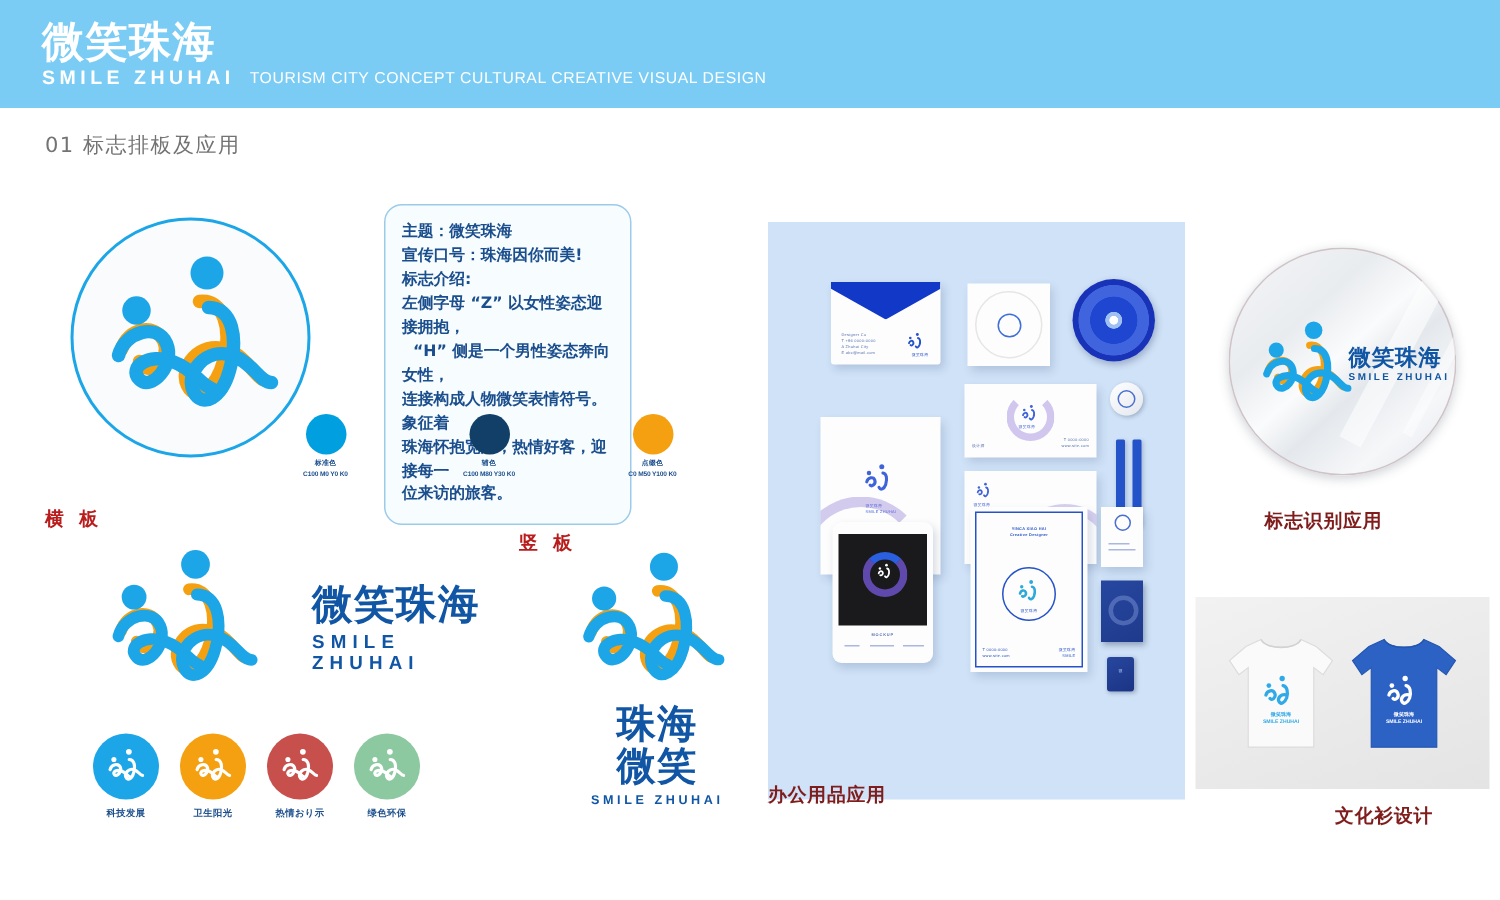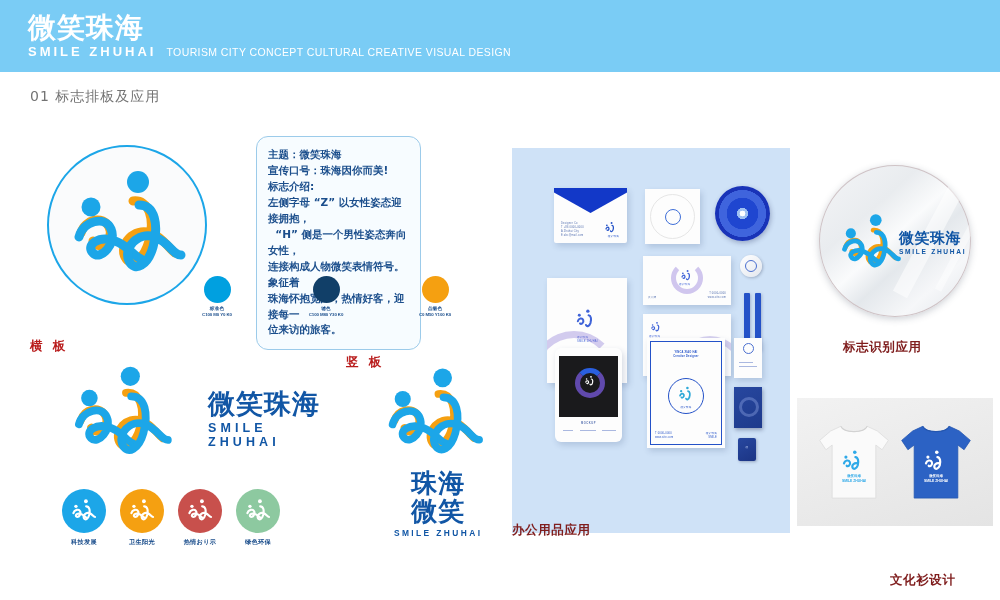--- a/index.html
+++ b/index.html
@@ -132,21 +132,21 @@
   .paper { background:#FDFDFD; box-shadow:2px 3px 6px rgba(40,60,110,.18); }
   .mini-line { background:#6680C8; height:1px; opacity:.55; }
 
   
   .caption {
     position:absolute; font-size:12.5px; font-weight:bold; color:#7f1d1d;
     font-family:"DejaVu Sans", sans-serif; letter-spacing:.6px;
   }
   #cap-office { left:512px; top:522px; }
   #cap-badge  { left:843px; top:339px; }
-  #cap-shirt  { left:890px; top:536px;margin-top:36px; }
+  #cap-shirt  { left:890px; top:536px; }
 
   
   #badge-mock {
     position:absolute; left:819px; top:165px; width:152px; height:152px;
     border-radius:50%;
     background:linear-gradient(138deg,#f4f5f7 0%,#e9ecef 32%,#fafbfc 48%,
                #e4e8ec 60%,#f6f7f9 78%,#dfe4e9 100%);
     box-shadow:0 2px 7px rgba(60,70,90,.25), inset 0 0 0 1px #cfc3c6;
     overflow:hidden;
   }

